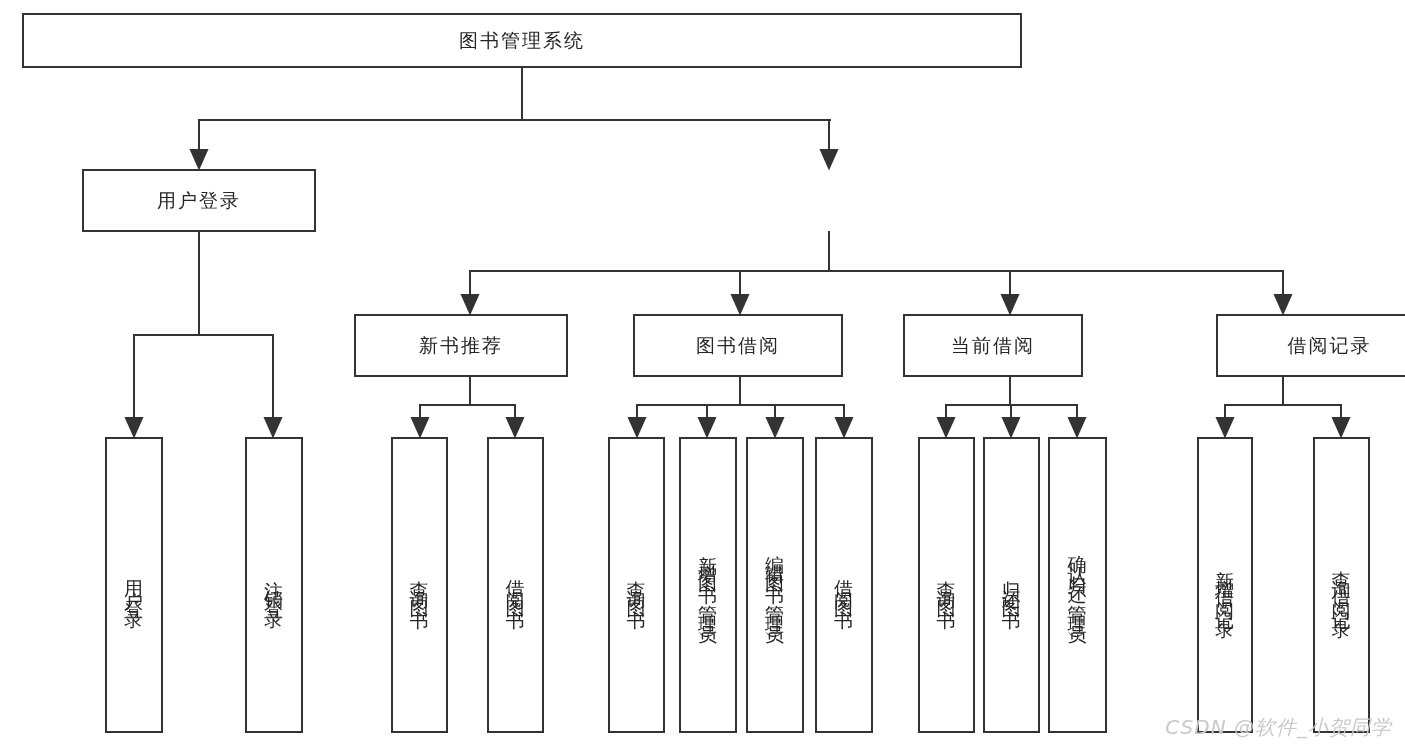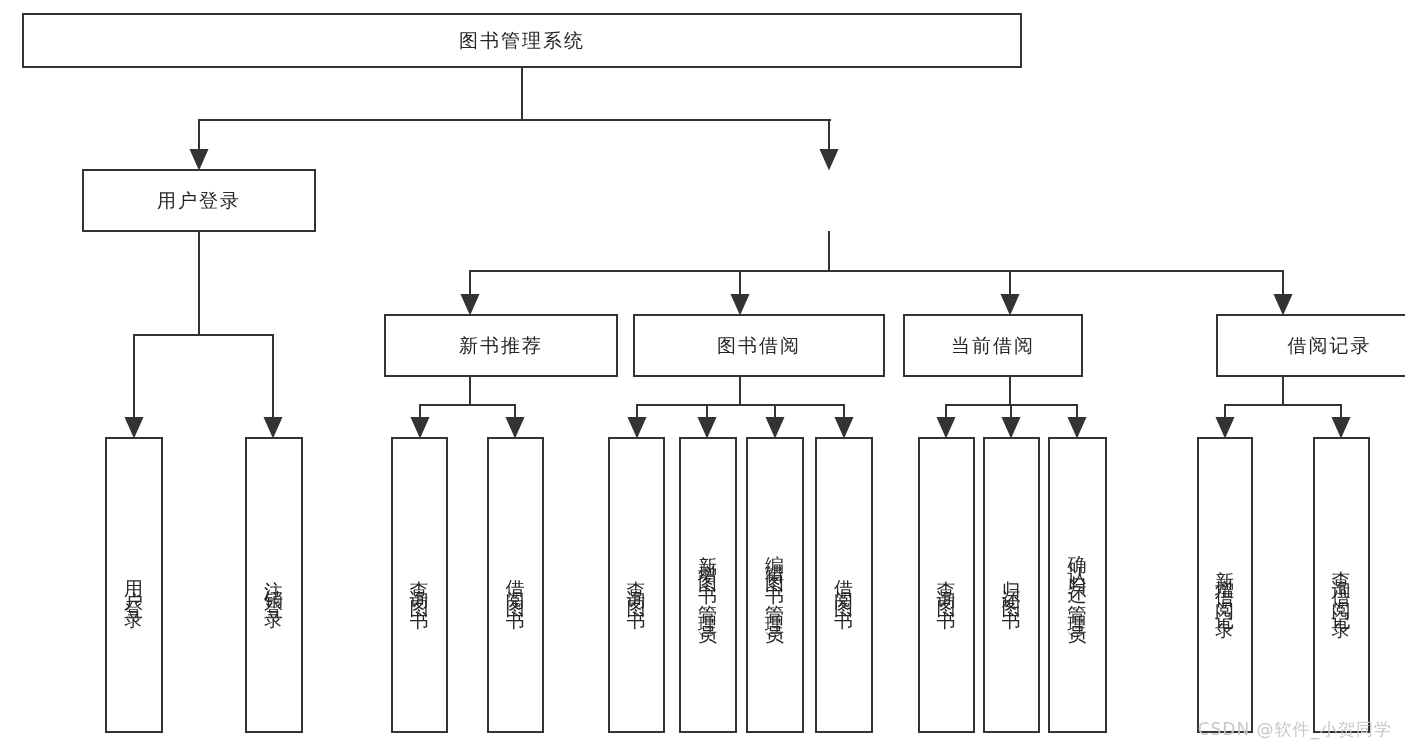--- a/index.html
+++ b/index.html
@@ -13,21 +13,21 @@
     background:#ffffff;border:2px solid #333333;
     display:flex;align-items:center;justify-content:center;
     color:#262626;font-size:19px;letter-spacing:2px;white-space:nowrap;
   }
   .leaf span{
     writing-mode:vertical-rl;text-orientation:mixed;
     letter-spacing:10px;line-height:1;font-size:19px;color:#262626;
   }
   .watermark{
     position:absolute;right:13px;bottom:6px;z-index:3;
-    color:#c8c8c8;font-size:17px;letter-spacing:1px;
+    color:#c8c8c8;font-size:20px;letter-spacing:1px;font-style:italic;
   }
 </style>
 </head>
 <body>
 
 <div class="stage">
 
   <svg class="connectors" width="1405" height="747" viewBox="0 0 1405 747">
     <g stroke="#333333" stroke-width="2" fill="#333333">
 
@@ -93,22 +93,22 @@
         <polygon points="1217,418 1233,418 1225,436"></polygon>
       <line x1="1341" y1="404" x2="1341" y2="422"></line>
         <polygon points="1333,418 1349,418 1341,436"></polygon>
     </g>
   </svg>
 
   <div class="node" style="left:22px;top:13px;width:1000px;height:55px">图书管理系统</div>
 
   <div class="node" style="left:82px;top:169px;width:234px;height:63px">用户登录</div>
 
-  <div class="node" style="left:384px;top:314px;width:234px;height:63px">新书推荐</div>
-  <div class="node" style="left:633px;top:314px;width:252px;height:63px">图书借阅</div>
+  <div class="node" style="left:354px;top:314px;width:214px;height:63px">新书推荐</div>
+  <div class="node" style="left:633px;top:314px;width:210px;height:63px">图书借阅</div>
   <div class="node" style="left:903px;top:314px;width:180px;height:63px">当前借阅</div>
   <div class="node" style="left:1216px;top:314px;width:227px;height:63px">借阅记录</div>
 
   <div class="node leaf" style="left:105px;top:437px;width:58px;height:296px">
     <span>用户登录</span>
     </div>
   <div class="node leaf" style="left:245px;top:437px;width:58px;height:296px">
     <span>注销登录</span>
     </div>
 

